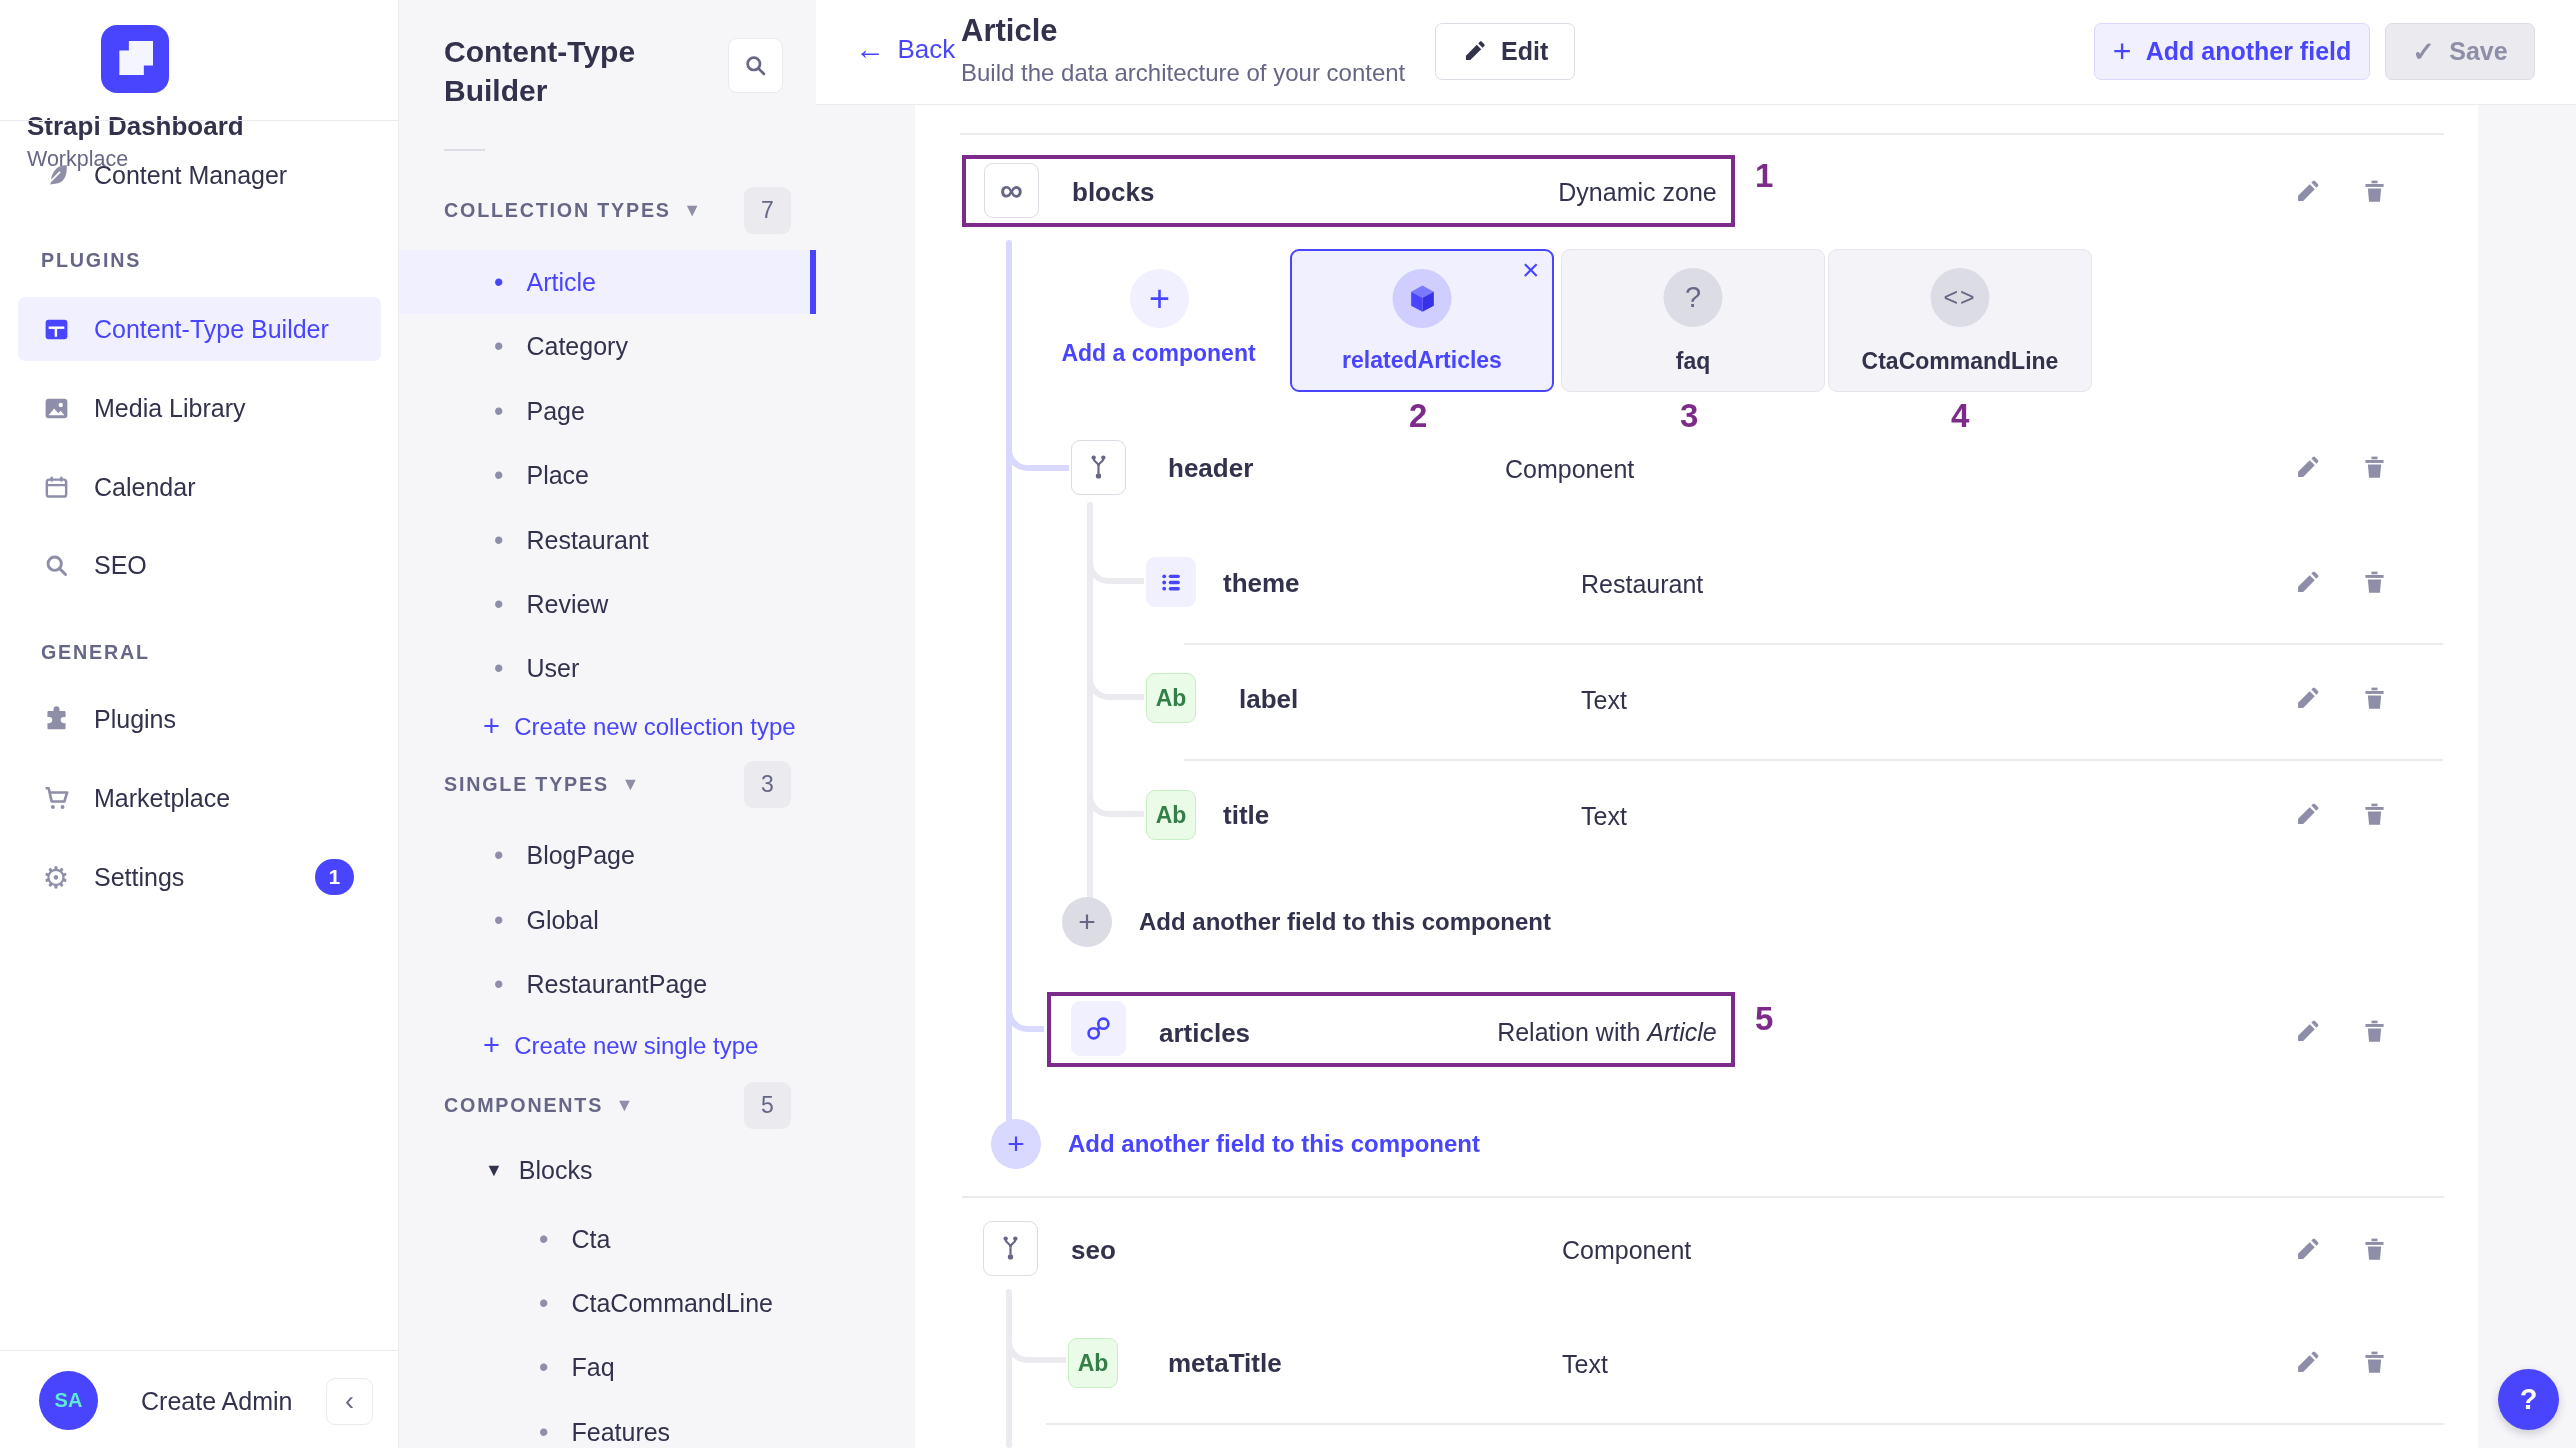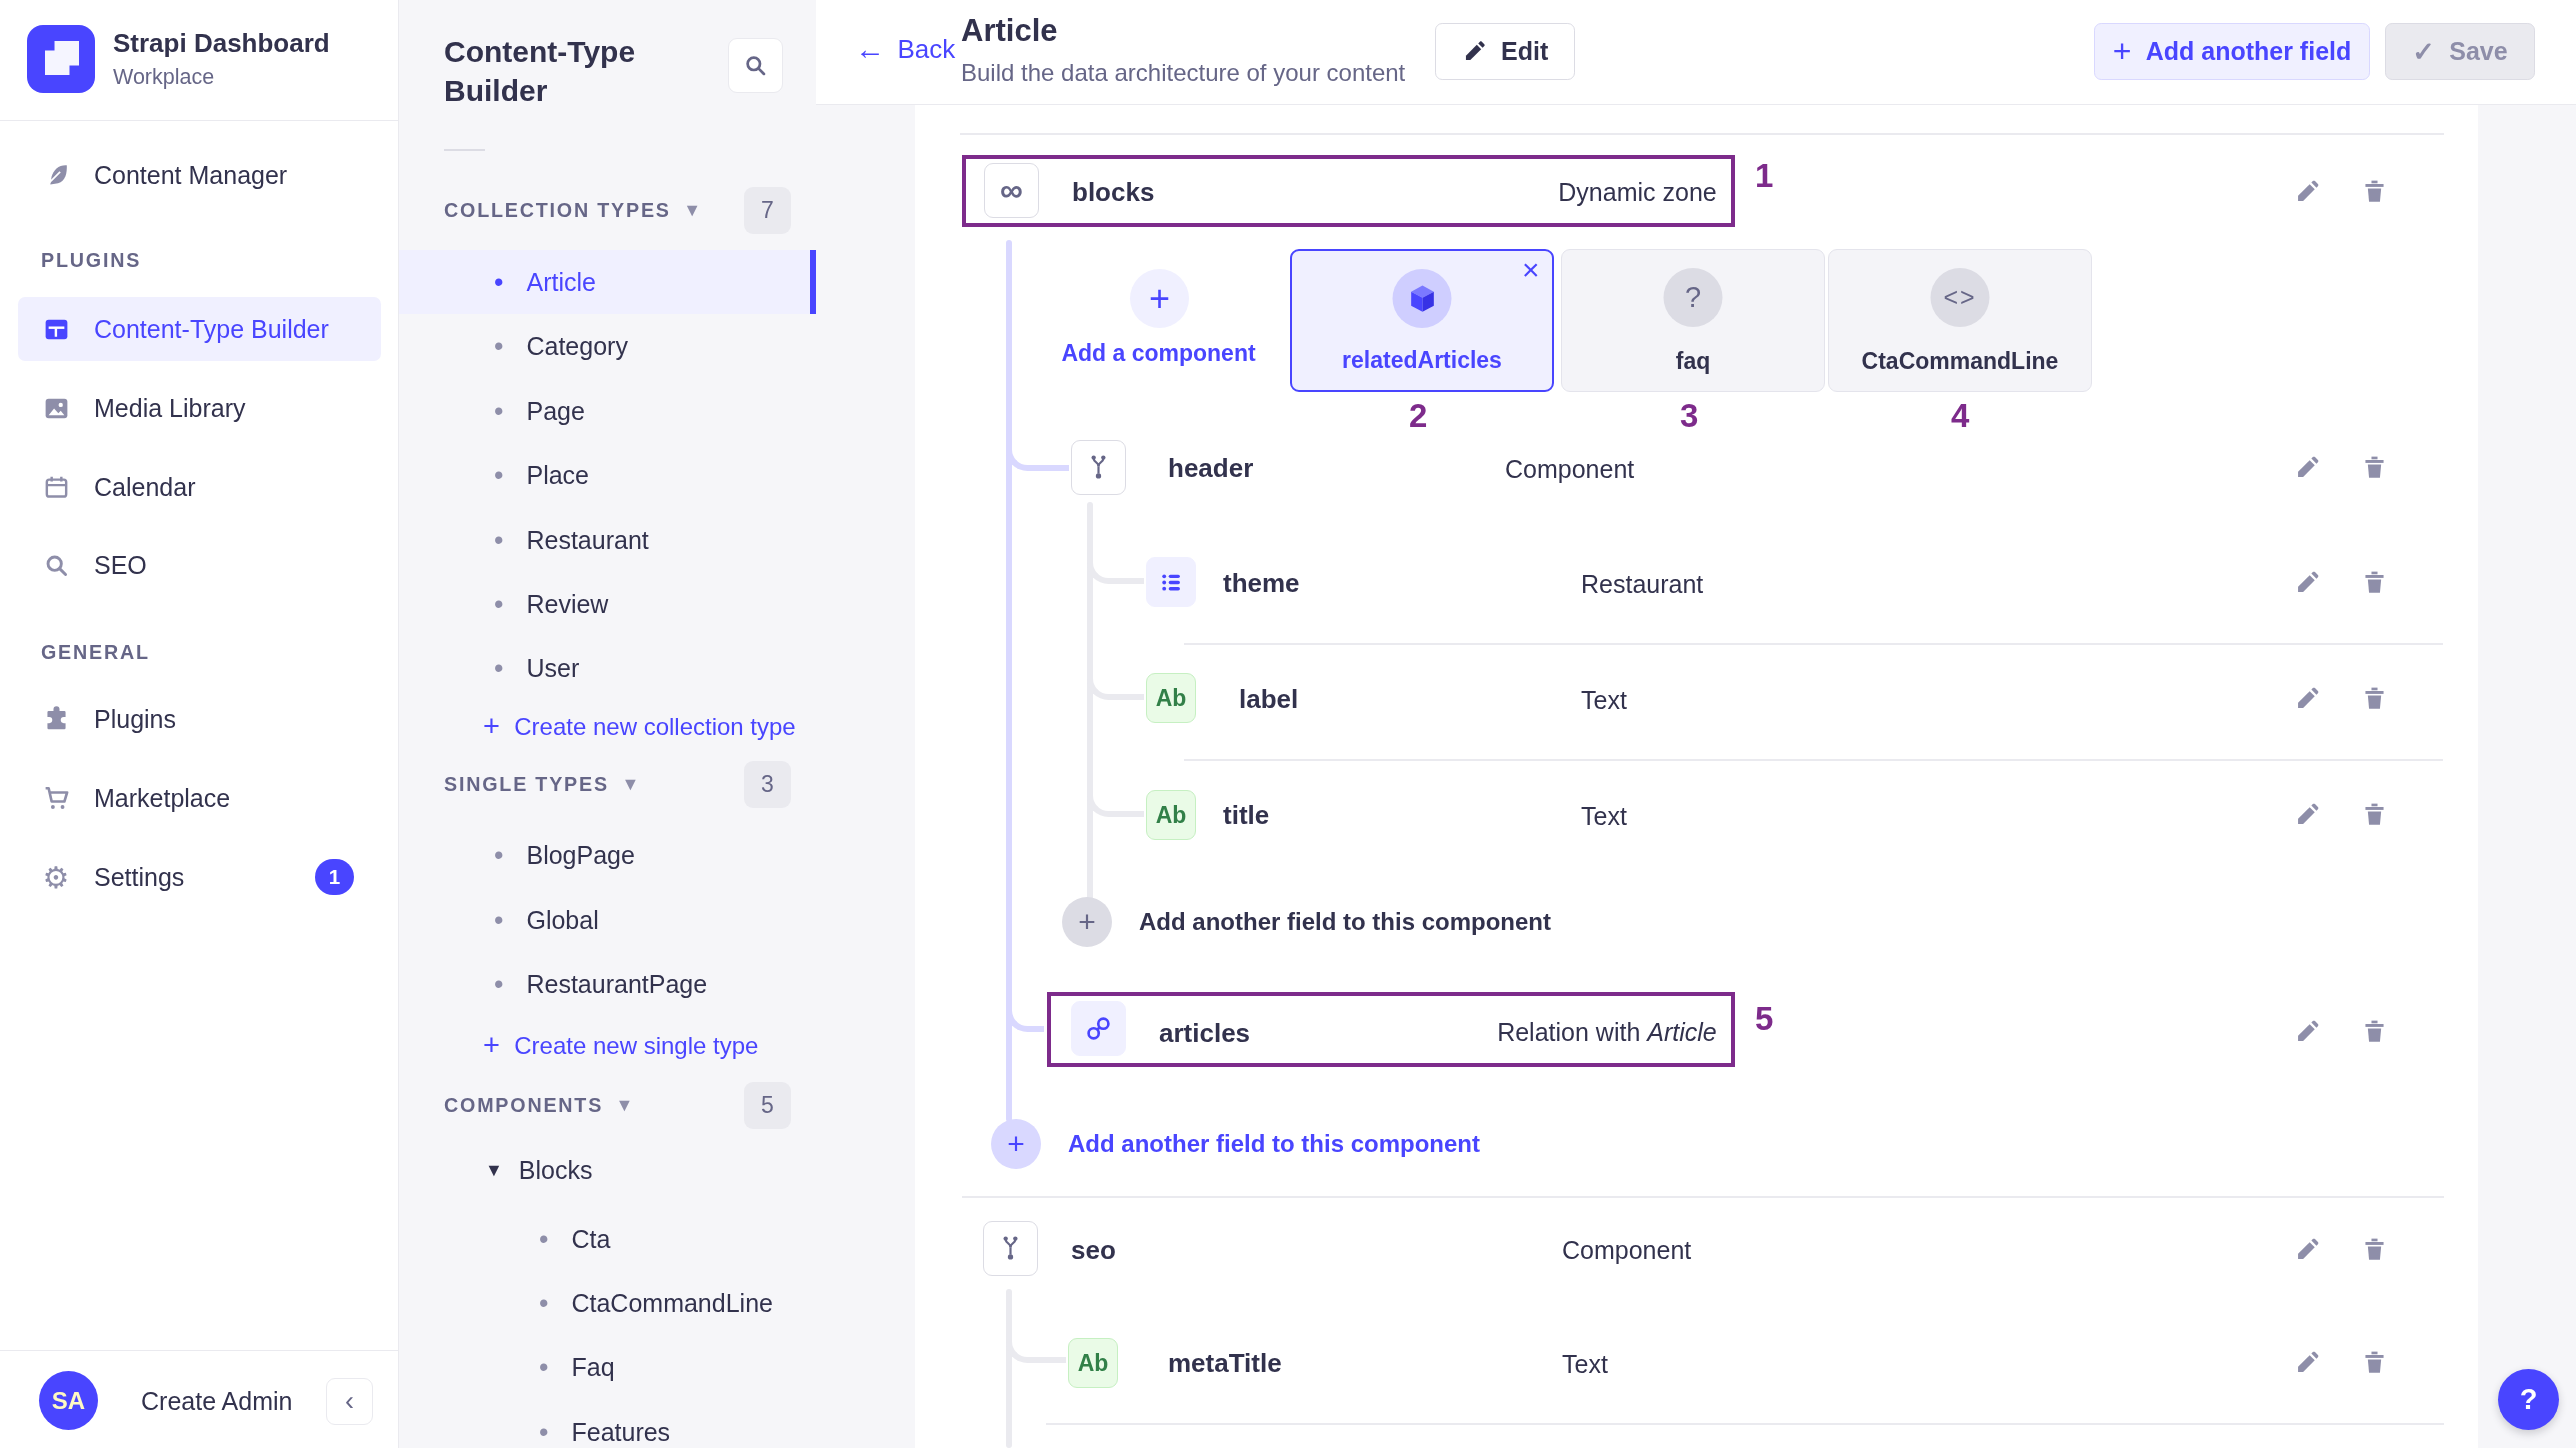--- a/index.html
+++ b/index.html
@@ -2,33 +2,33 @@
 <html style="font-size:14.3px"><head>
 <meta charset="utf-8">
 <style>
   * { margin:0; padding:0; box-sizing:border-box; }
   html,body { width:2576px; height:1448px; overflow:hidden; }
   body { font-family:"Liberation Sans", sans-serif; background:#f6f6f9; color:#32324d; }
   .stage { position:relative; width:2576px; height:1448px; }
 
   
   .app-sidebar { position:absolute; left:0; top:0; width:399px; height:1448px; background:#fff; border-right:0.9px solid #eaeaef; }
-  .brand { position:absolute; left:27px; top:25px; display:flex; gap:18px; align-items:center; }
+  .brand { position:absolute; left:27px; top:25px; display:flex; gap:18px; align-items:center;flex-direction:column; }
   .brand-logo { width:68px; height:68px; border-radius:16px; background:#4945ff; position:relative; flex:0 0 auto; }
   .brand-logo .g1 { position:absolute; left:18px; top:16px; width:34px; height:34px; background:#fff; clip-path:polygon(0 28%, 28% 28%, 28% 0, 100% 0, 100% 72%, 72% 72%, 72% 100%, 0 100%); opacity:.95; }
   .brand-texts .t { font-size:26px; font-weight:700; color:#32324d; }
   .brand-texts .s { font-size:21.5px; color:#666687; margin-top:5.4px; }
   .app-divider { position:absolute; left:0; top:120px; width:399px; height:0.9px; background:#eaeaef; }
   .nav-item { position:absolute; left:18px; width:363px; height:64px; display:flex; align-items:center; gap:23px; padding-left:23px; border-radius:7.2px; font-size:25px; color:#32324d; cursor:pointer; }
   .nav-item .ic { width:30px; height:30px; display:flex; align-items:center; justify-content:center; flex:0 0 auto; }
   .nav-item.active { background:#f0f0ff; color:#4945ff; font-weight:500; }
   .nav-section { position:absolute; left:41px; font-size:19.7px; font-weight:700; letter-spacing:1.8px; color:#666687; }
   .nav-badge { position:absolute; right:27px; top:14.3px; min-width:39px; height:36px; border-radius:18px; background:#4945ff; color:#fff; font-size:20.6px; font-weight:700; display:flex; align-items:center; justify-content:center; }
   .user-divider { position:absolute; left:0; top:1350px; width:399px; height:0.9px; background:#eaeaef; }
-  .avatar { position:absolute; left:39px; top:1371px; width:59px; height:59px; border-radius:50%; background:#4945ff; color:#fef9c3; font-size:24px; font-weight:700; display:flex; align-items:center; justify-content:center; }
+  .avatar { position:absolute; left:39px; top:1371px; width:59px; height:59px; border-radius:50%; background:#4945ff; color:#5eead4; font-size:20px; font-weight:700; display:flex; align-items:center; justify-content:center; }
   .user-name { position:absolute; left:141px; top:1387px; font-size:25px; color:#32324d; }
   .collapse-btn { position:absolute; left:326px; top:1378px; width:47px; height:47px; border:0.9px solid #eaeaef; border-radius:9px; background:#fff; color:#666687; font-size:27px; display:flex; align-items:center; justify-content:center; cursor:pointer; }
 
   
   .builder-sidebar { position:absolute; left:399px; top:0; width:417px; height:1448px; background:#f6f6f9; }
   .bs-title { position:absolute; left:45px; top:32px; width:251px; font-size:30px; font-weight:700; line-height:39px; color:#32324d; }
   .search-btn { position:absolute; left:329px; top:38px; width:55px; height:55px; background:#fff; border:0.9px solid #eaeaef; border-radius:9px; display:flex; align-items:center; justify-content:center; cursor:pointer; }
   .bs-minidivider { position:absolute; left:45px; top:149px; width:41px; height:1.8px; background:#dcdce4; }
   .bs-section { position:absolute; left:45px; font-size:19.7px; font-weight:700; letter-spacing:1.8px; color:#666687; display:flex; align-items:center; gap:12.5px; }
   .bs-section .caret { font-size:18px; color:#8e8ea9; }

